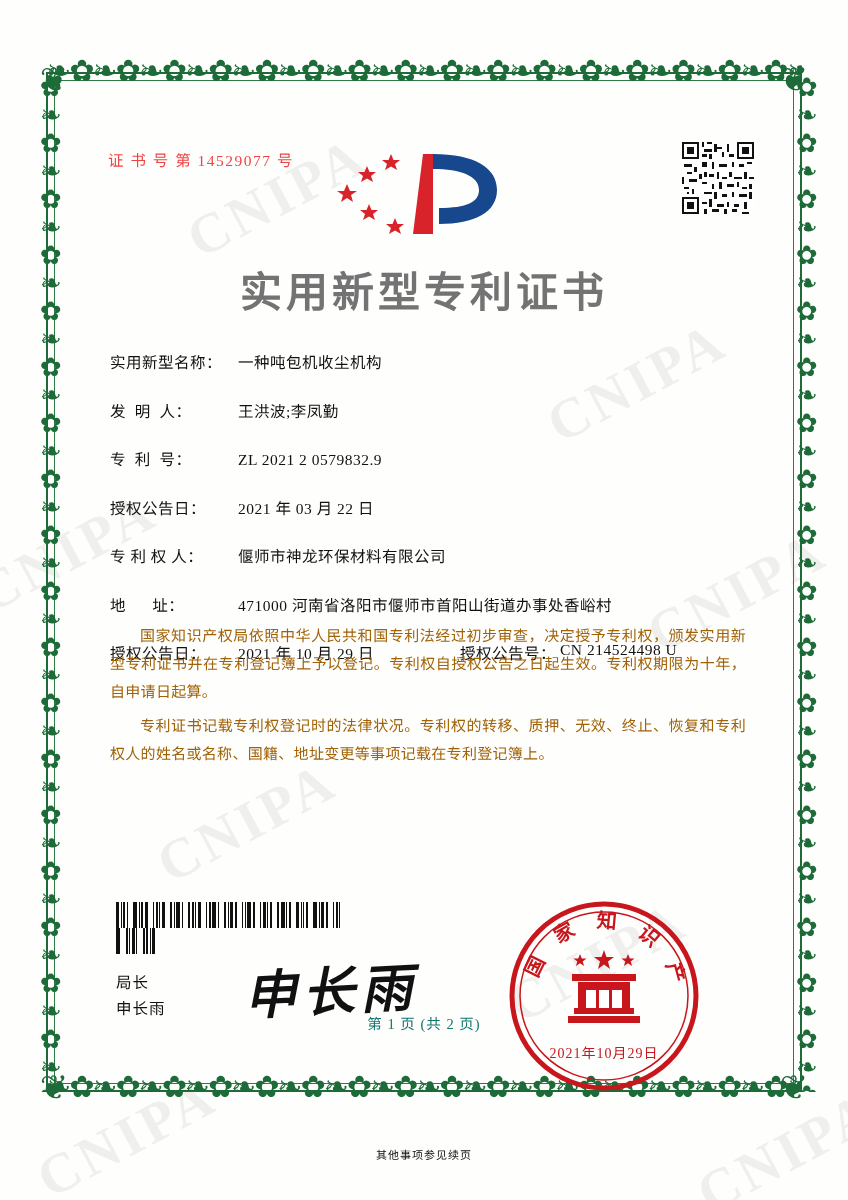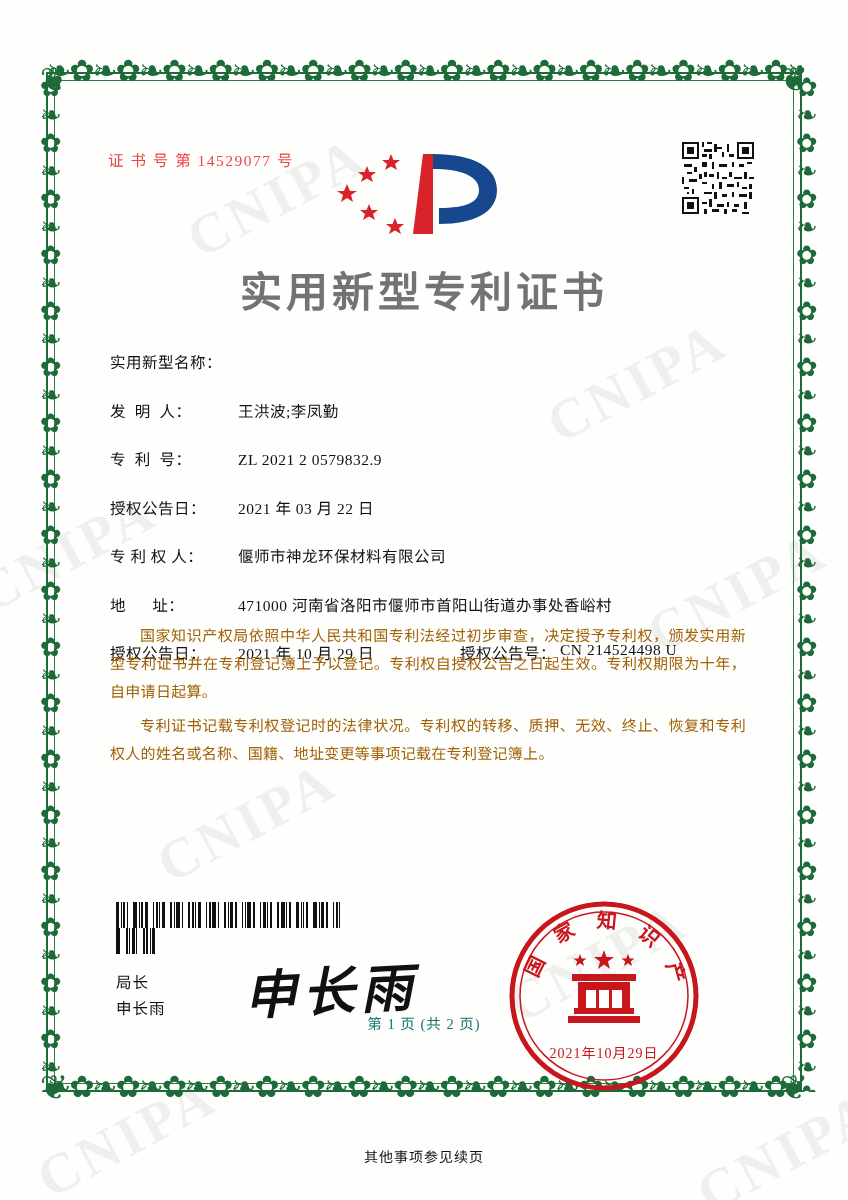--- a/index.html
+++ b/index.html
@@ -293,21 +293,21 @@
     color: #0f766e;
     letter-spacing: 1px;
     z-index: 5;
   }
   .footnote {
     position: absolute;
     left: 0;
     right: 0;
     top: 1146px;
     text-align: center;
-    font-size: 14px;
+    font-size: 11px;
     color: #111;
     letter-spacing: 1px;
     z-index: 5;
   }
 </style>
 </head>
 <body>
 
 <div class="page">
 
@@ -433,20 +433,21 @@
         <path d="M104,16 C146,16 168,30 168,52 C168,74 146,86 110,86 L110,70 C138,70 150,64 150,52 C150,38 132,31 104,31 Z" fill="#17478c"></path>
         <polygon points="104,16 124,16 110,86 104,86" fill="#1b4f9c" opacity="0.0"></polygon>
       </svg>
     </div>
 
     <div class="main-title">实用新型专利证书</div>
 
     <div class="fields">
       <div class="frow">
         <div class="flabel">实用新型名称：</div>
+        <div class="fvalue">一种吨包机收尘机构</div>
       </div>
       <div class="frow">
         <div class="flabel">发  明  人：</div>
         <div class="fvalue">王洪波;李凤勤</div>
       </div>
       <div class="frow">
         <div class="flabel">专  利  号：</div>
         <div class="fvalue">ZL 2021 2 0579832.9</div>
       </div>
       <div class="frow">

